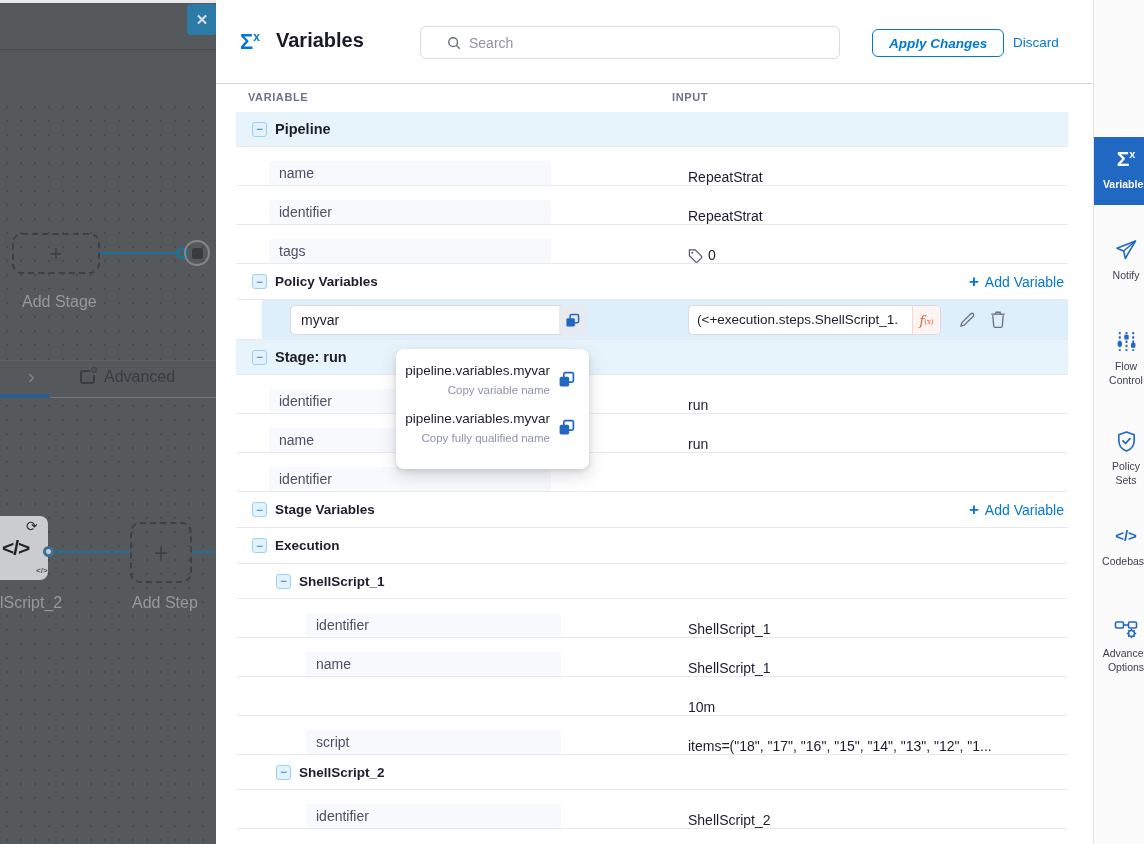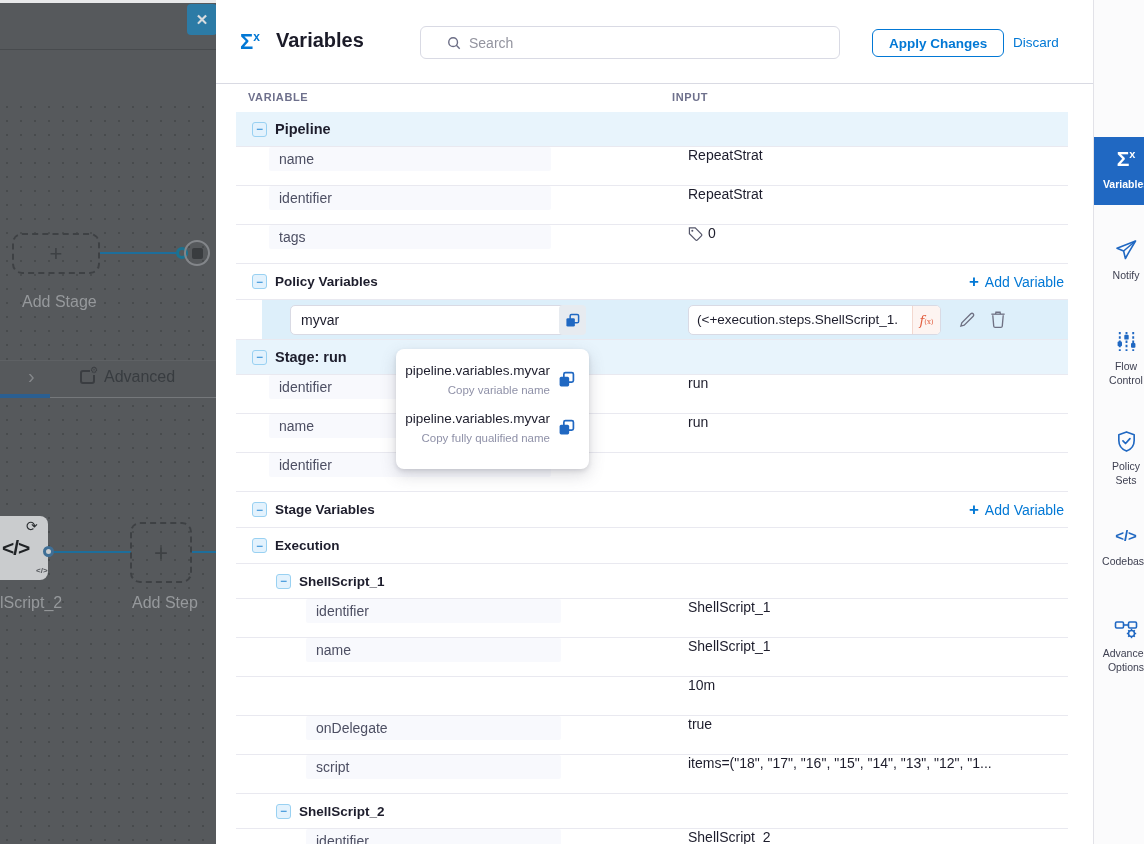--- a/index.html
+++ b/index.html
@@ -40,36 +40,36 @@
 
   
   .panel { position:absolute; left:216px; top:0; width:877px; height:844px; background:#fff; overflow:hidden; }
   .phead { position:relative; height:84px; border-bottom:1px solid #d9dae3; }
   .ptitle-icon { position:absolute; left:24px; top:29px; color:#0278d5; font-weight:700; font-size:22px; }
   .ptitle-icon sup { font-size:12px; font-weight:700; }
   .ptitle { position:absolute; left:60px; top:29px; font-size:20px; font-weight:700; color:#1b1b28; }
   .searchbox { position:absolute; left:204px; top:26px; width:420px; height:33px; border:1px solid #d9dae4; border-radius:6px; display:flex; align-items:center; padding:0 26px; }
   .searchbox input { border:none; outline:none; flex:1; font-size:14px; color:#3c3d4c; font-family:"Liberation Sans",sans-serif; margin-left:8px; }
   .searchbox input::placeholder { color:#93949f; }
-  .applybtn { position:absolute; left:656px; top:29px; height:28px; padding:11px 16px; background:#fff; border:1px solid #0278d5; border-radius:6px; color:#0278d5; font-size:13.5px; font-weight:600; display:flex; align-items:center; }
+  .applybtn { position:absolute; left:656px; top:29px; height:28px; padding:11px 16px; background:#fff; border:1px solid #0278d5; border-radius:6px; color:#0278d5; font-size:13.5px; font-weight:600; display:flex; align-items:center;font-style:italic; }
   .discard { position:absolute; left:797px; top:35px; color:#0278d5; font-size:13.5px; font-weight:500; }
 
   .colhead { position:relative; height:28px; margin:0 25px 0 20px; }
   .colhead span { position:absolute; top:7px; font-size:11px; font-weight:700; letter-spacing:0.6px; color:#6e708c; }
   .col-var { left:12px; } .col-inp { left:436px; }
 
   .rows { margin:0 25px 0 20px; }
   .vrow { position:relative; border-bottom:1px solid #e9e9f0; }
   .vrow.section { height:35px; background:#e8f4fc; display:flex; align-items:center; }
   .vrow.section .stext { font-size:14.5px; font-weight:700; color:#1d1d2c; margin-left:8px; }
   .vrow.sub { height:36px; display:flex; align-items:center; }
   .vrow.sub .stext { font-size:13.5px; font-weight:600; color:#1d1d2c; margin-left:8px; }
   .vrow.sub2 { height:35px; display:flex; align-items:center; }
   .vrow.sub2 .stext { font-size:13.5px; font-weight:600; color:#1d1d2c; margin-left:8px; }
-  .vrow.kv { height:39px; display:flex; align-items:flex-start; }
+  .vrow.kv { height:39px; display:flex; align-items:flex-end; }
   .collapse { width:15px; height:15px; border:1px solid #99d1f2; background:#e3f2fd; border-radius:3px; color:#0b79d0; font-size:12px; line-height:12px; display:flex; align-items:center; justify-content:center; flex:0 0 auto; }
   .ml16 { margin-left:16px; } .ml40 { margin-left:40px; }
   .lblcell { background:#f8f9fd; color:#4d4f63; font-size:14px; padding:4px 10px; border-radius:2px; }
   .i1 { margin-left:33px; width:282px; }
   .i2 { margin-left:70px; width:255px; }
   .valcell { position:absolute; left:452px; font-size:14px; color:#1d1d2c; white-space:nowrap; display:flex; align-items:center; }
   .addvar { position:absolute; right:4px; top:50%; transform:translateY(-50%); color:#0278d5; font-size:14px; font-weight:500; display:flex; align-items:center; }
   .addvar .plus { font-size:17px; font-weight:600; margin-right:6px; }
 
   .vrow.custom { height:40px; }
@@ -271,24 +271,20 @@
       <div class="vrow kv">
         <span class="lblcell i2">identifier</span>
         <span class="valcell">ShellScript_1</span>
       </div>
       <div class="vrow kv">
         <span class="lblcell i2">name</span>
         <span class="valcell">ShellScript_1</span>
       </div>
       <div class="vrow kv">
         <span class="valcell">10m</span>
-      </div>
-      <div class="vrow kv">
-        <span class="lblcell i2">onDelegate</span>
-        <span class="valcell">true</span>
       </div>
       <div class="vrow kv">
         <span class="lblcell i2">script</span>
         <span class="valcell">items=("18", "17", "16", "15", "14", "13", "12", "1...</span>
       </div>
 
       <div class="vrow sub2">
         <span class="collapse ml40">−</span>
         <span class="stext">ShellScript_2</span>
       </div>

